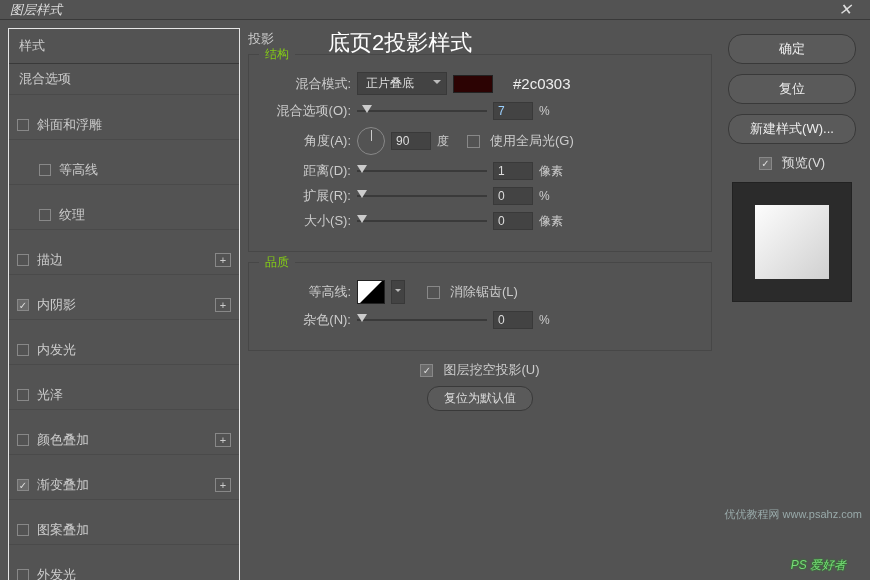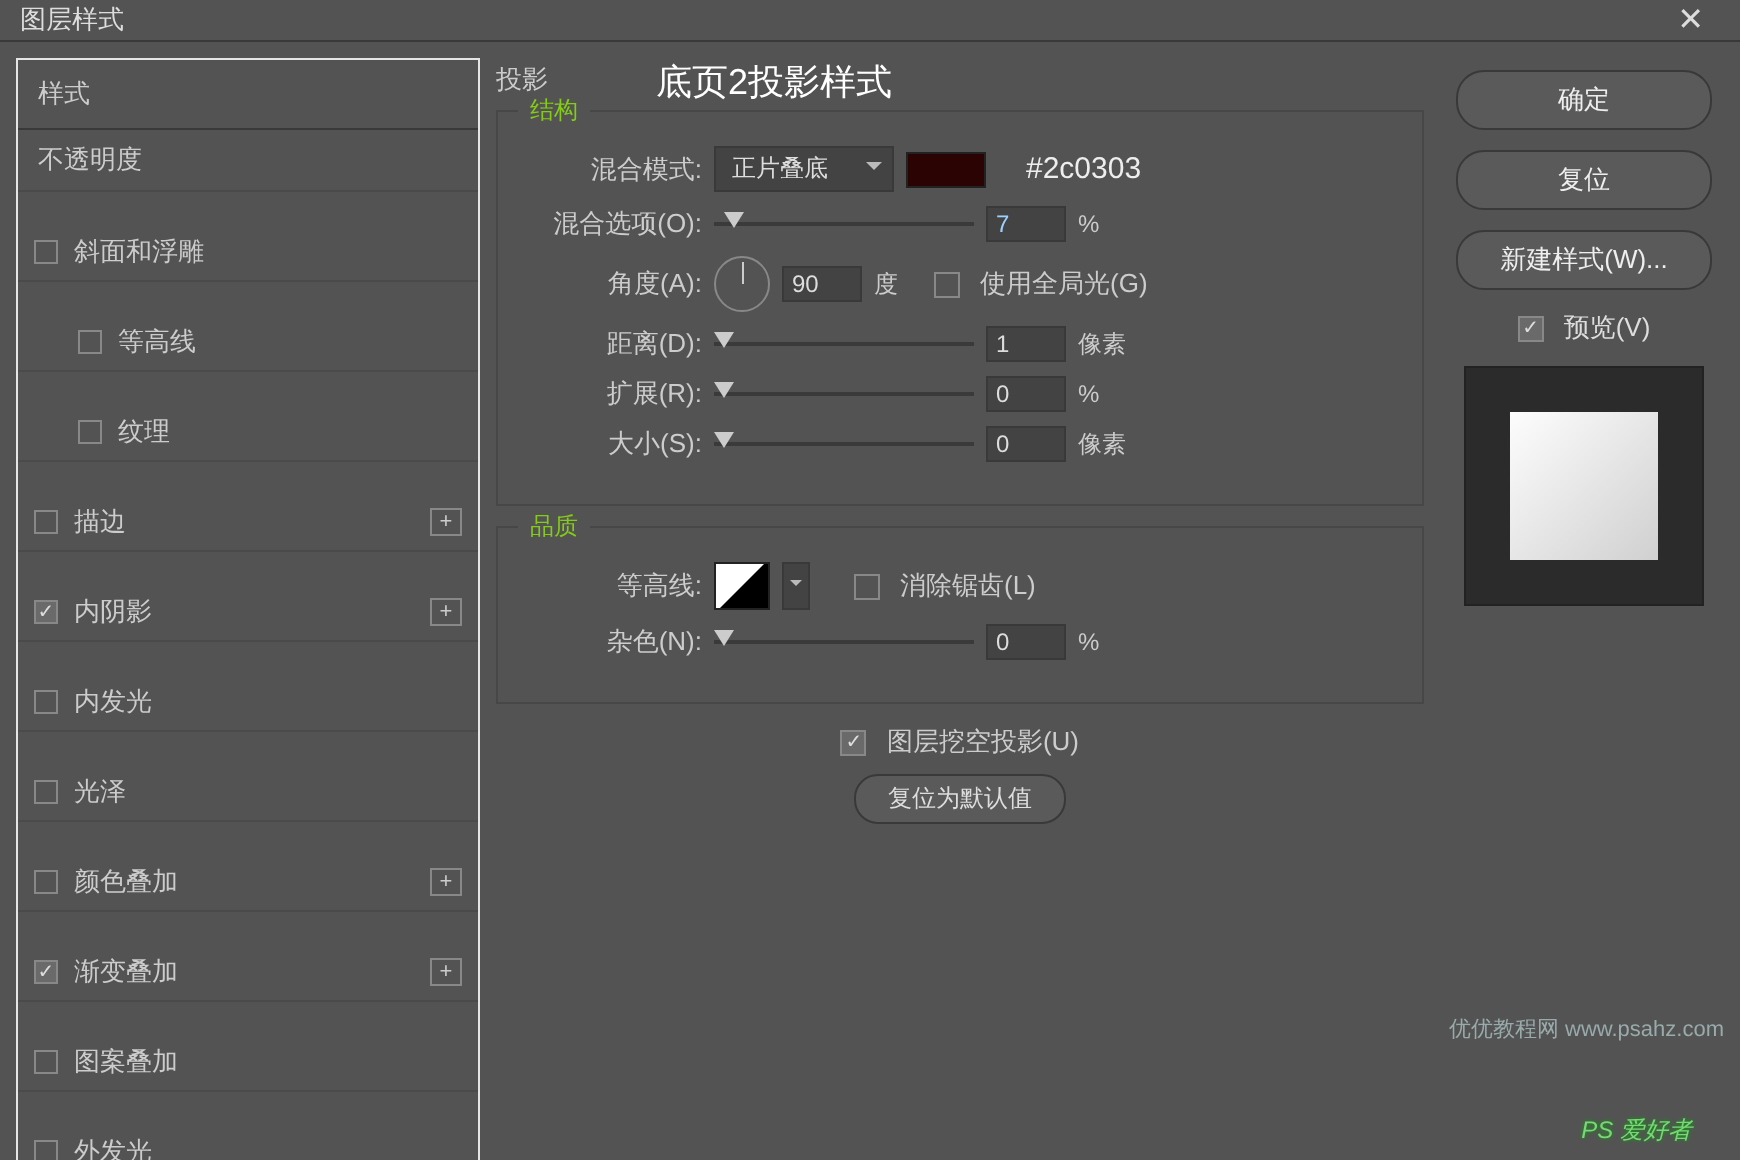--- a/index.html
+++ b/index.html
@@ -1,38 +1,38 @@
 <!DOCTYPE html>
 <html><head>
 <meta charset="utf-8">
 <style>
 * { margin: 0; padding: 0; box-sizing: border-box; font-family: "Microsoft YaHei", sans-serif; }
 body { background: #535353; width: 870px; height: 580px; overflow: hidden; position: relative; }
 .window { width: 870px; height: 580px; background: #535353; display: flex; flex-direction: column; }
-.titlebar { height: 30px; background: #535353; border-bottom: 1px solid #393939; display: flex; align-items: center; padding: 0 10px; color: #ddd; font-size: 13px; }
+.titlebar { height: 30px; background: #535353; border-bottom: 1px solid #393939; display: flex; align-items: center; padding: 0 10px; color: #ddd; font-size: 13px; font-style: italic; }
 .titlebar .title { flex: 1; }
 .titlebar .close { color: #ddd; font-size: 16px; cursor: pointer; padding: 0 8px; }
 .body { flex: 1; display: flex; background: #535353; padding: 8px; gap: 8px; }
 .sidebar { width: 232px; background: #535353; display: flex; flex-direction: column; border: 1px solid #e5e5e5; }
 .sidebar-header { padding: 8px 10px; color: #ccc; font-size: 13px; border-bottom: 1px solid #393939; }
 .sidebar-sub { padding: 6px 10px; color: #ccc; font-size: 13px; border-bottom: 1px solid #4a4a4a; }
 .style-list { flex: 1; }
 .style-item { display: flex; align-items: center; padding: 5px 8px; color: #ccc; font-size: 13px; border-bottom: 1px solid #4a4a4a; cursor: pointer; margin-top: 16px; }
 .style-item.child { padding-left: 30px; }
 .style-item .chk { width: 12px; height: 12px; border: 1px solid #888; margin-right: 8px; display: inline-flex; align-items: center; justify-content: center; background: #535353; }
 .style-item.checked .chk { background: #6a6a6a; }
 .style-item.checked .chk::after { content: "✓"; font-size: 10px; color: #ddd; }
 .style-item .plus { margin-left: auto; width: 16px; height: 14px; border: 1px solid #888; display: flex; align-items: center; justify-content: center; font-size: 11px; color: #ccc; }
 .style-item.selected { background: #6b6b6b; }
 .sidebar-footer { height: 28px; border-top: 1px solid #393939; display: flex; align-items: center; padding: 0 8px; color: #aaa; font-size: 12px; gap: 10px; }
 .sidebar-footer .spacer { flex: 1; }
 .main { flex: 1; background: #535353; display: flex; gap: 10px; }
 .settings { flex: 1; color: #ccc; font-size: 13px; position: relative; }
 .group-title { font-size: 13px; color: #ccc; margin: 2px 0 4px 0; }
-.annotation { position: absolute; top: 0px; left: 80px; font-size: 18px; color: #fff; }
+.annotation { position: absolute; top: 0px; left: 80px; font-size: 22px; color: #fff; }
 .fieldset { border: 1px solid #474747; border-top: 1px solid #474747; margin: 6px 0 10px 0; padding: 10px 14px 14px 14px; position: relative; }
 .legend { position: absolute; top: -9px; left: 10px; background: #535353; padding: 0 6px; font-size: 12px; color: #84cc16; }
 .row { display: flex; align-items: center; margin: 7px 0; gap: 6px; }
 .row .lbl { width: 88px; text-align: right; color: #ccc; font-size: 13px; }
 .select { background: #434343; border: 1px solid #393939; color: #ddd; font-size: 12px; padding: 2px 18px 2px 8px; position: relative; min-width: 90px; }
 .select::after { content: ""; position: absolute; right: 5px; top: 7px; border: 4px solid transparent; border-top-color: #bbb; }
 .swatch { width: 40px; height: 18px; background: #2c0303; border: 1px solid #222; }
 .hex { margin-left: 14px; font-size: 15px; color: #eee; }
 .slider { flex: 1; height: 14px; position: relative; max-width: 130px; }
 .slider .track { position: absolute; top: 6px; left: 0; right: 0; height: 2px; background: #3a3a3a; }
@@ -63,21 +63,21 @@
 
 <div class="window">
   <div class="titlebar">
     <span class="title">图层样式</span>
     <span class="close">✕</span>
   </div>
   <div class="body">
 
     <div class="sidebar">
       <div class="sidebar-header">样式</div>
-      <div class="sidebar-sub">不透明度</div>
+      <div class="sidebar-sub">混合选项</div>
       <div class="style-list">
         <div class="style-item">
             <span class="chk"></span>
             <span>斜面和浮雕</span>
           </div>
         <div class="style-item child">
             <span class="chk"></span>
             <span>等高线</span>
           </div>
         <div class="style-item child">

